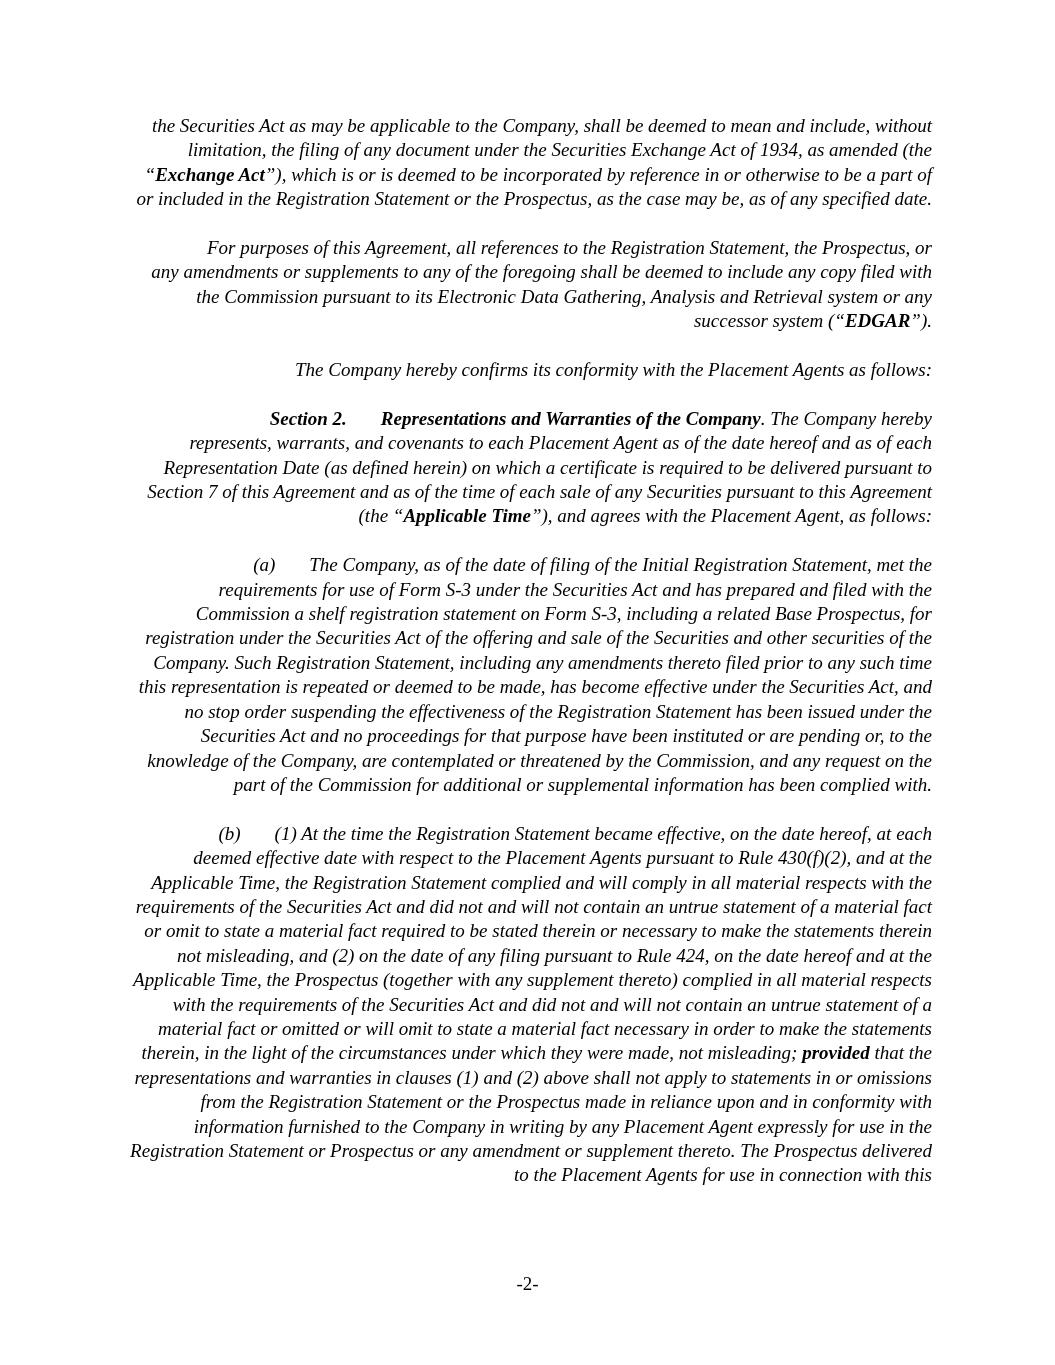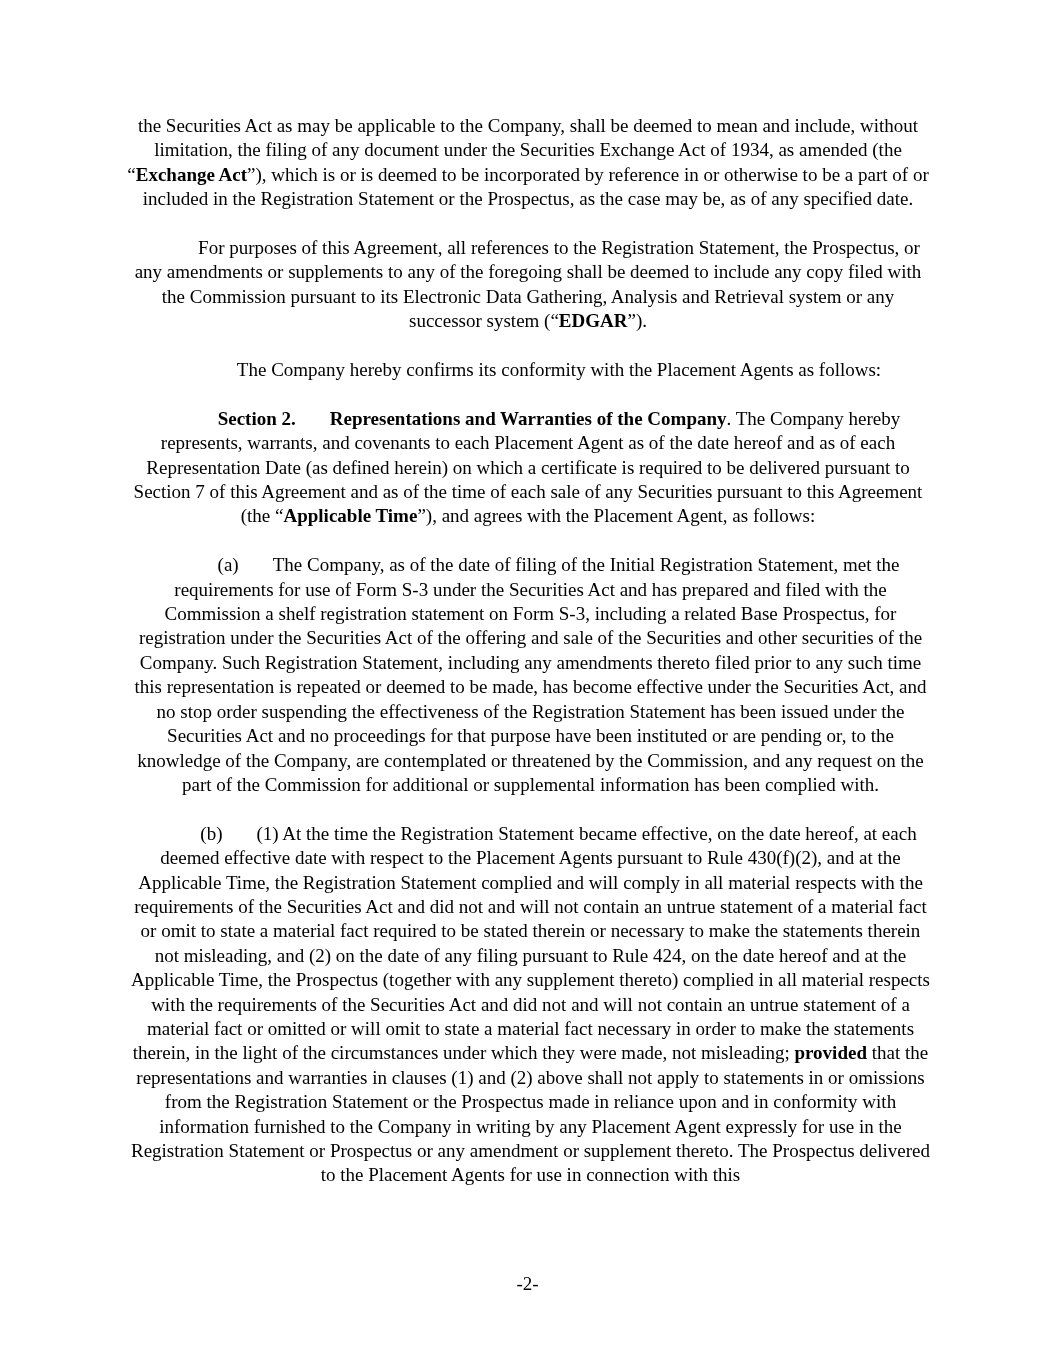--- a/index.html
+++ b/index.html
@@ -16,21 +16,22 @@
     font-family: "Liberation Serif", "DejaVu Serif", serif;
     font-size: 19px;
     line-height: 24.4px;
     overflow: hidden;
   }
   .content {
     position: absolute;
     left: 124px;
     top: 114px;
     width: 808px;
-    text-align: center;
+    text-align: right;
+    font-style: italic;
   }
   p.doc-par {
     margin: 0 0 24.4px 0;
     padding: 0;
   }
   p.indent {
     text-indent: 62px;
   }
   p.sub {
     margin-left: 5px;

